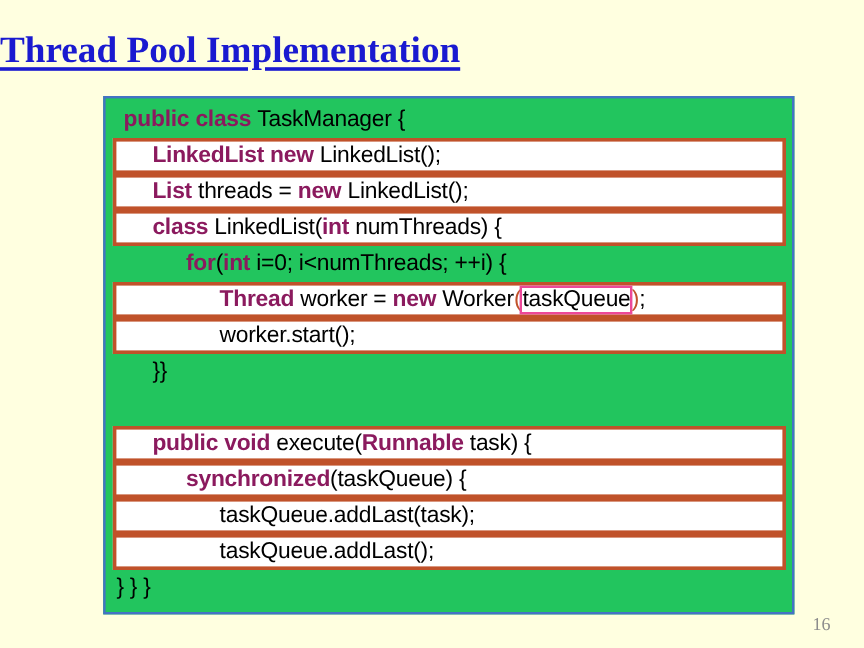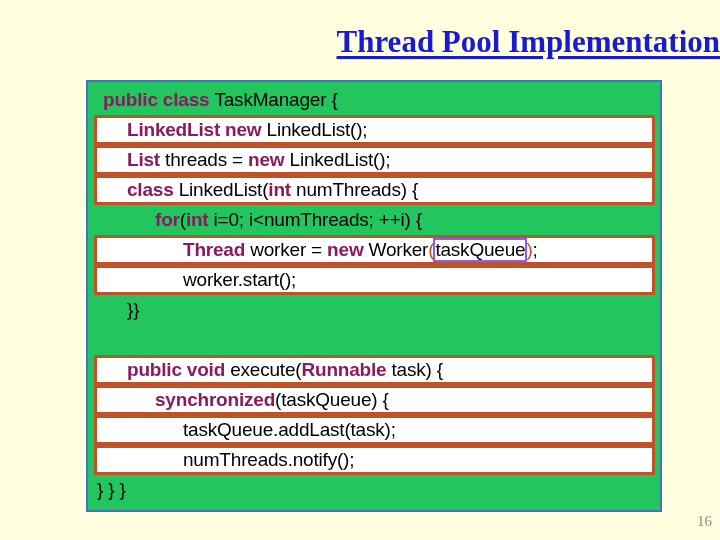--- a/index.html
+++ b/index.html
@@ -14,21 +14,21 @@
     overflow: hidden;
     position: relative;
   }
 
   
   .slide-title {
     position: absolute;
     left: 0;
     top: 24px;
     width: 720px;
-    text-align: right;
+    text-align: left;
     font-family: "Liberation Serif", serif;
     font-weight: bold;
     font-size: 31px;
     line-height: 36px;
     color: #1A1AD0;
     text-decoration: underline;
     text-underline-offset: 4px;
     letter-spacing: 0px;
     white-space: nowrap;
   }
@@ -83,34 +83,34 @@
 
   
   .kw {
     color: #8B1A5E;
     font-weight: bold;
   }
   .id {
     color: #000000;
   }
   .nested-box {
-    border: 2px solid #8b5cf6;
+    border: 2px solid #ec4899;
     padding: 0 0px;
     margin: 0 -1px;
     display: inline-block;
     line-height: 20px;
   }
   .paren-orange {
     color: #C0522A;
   }
 
   
   .page-number {
     position: absolute;
-    right: 8px;
+    right: 28px;
     bottom: 10px;
     font-family: "Liberation Serif", serif;
     font-size: 15px;
     color: #8C8C8C;
   }
 </style>
 </head>
 <body>
 
 <div class="slide-title">Thread Pool Implementation</div>
@@ -122,18 +122,18 @@
       <div class="code-line boxed"><span style="display: inline-block; width: 30px;"></span><span class="kw">List </span><span class="id">threads = </span><span class="kw">new </span><span class="id">LinkedList();</span></div>
       <div class="code-line boxed"><span style="display: inline-block; width: 30px;"></span><span class="kw">class </span><span class="id">LinkedList(</span><span class="kw">int </span><span class="id">numThreads) {</span></div>
       <div class="code-line plain"><span style="display: inline-block; width: 58px;"></span><span class="kw">for</span><span class="id">(</span><span class="kw">int </span><span class="id">i=0; i&lt;numThreads; ++i) {</span></div>
       <div class="code-line boxed"><span style="display: inline-block; width: 86px;"></span><span class="kw">Thread </span><span class="id">worker = </span><span class="kw">new </span><span class="id">Worker</span><span class="paren-orange">(</span><span class="nested-box">taskQueue</span><span class="paren-orange">)</span><span class="id">;</span></div>
       <div class="code-line boxed"><span style="display: inline-block; width: 86px;"></span><span class="id">worker.start();</span></div>
       <div class="code-line plain"><span style="display: inline-block; width: 30px;"></span><span class="id">}}</span></div>
       <div class="code-line blank"><span style="display: inline-block; width: 6px;"></span><span class="id"> </span></div>
       <div class="code-line boxed"><span style="display: inline-block; width: 30px;"></span><span class="kw">public void </span><span class="id">execute(</span><span class="kw">Runnable </span><span class="id">task) {</span></div>
       <div class="code-line boxed"><span style="display: inline-block; width: 58px;"></span><span class="kw">synchronized</span><span class="id">(taskQueue) {</span></div>
       <div class="code-line boxed"><span style="display: inline-block; width: 86px;"></span><span class="id">taskQueue.addLast(task);</span></div>
-      <div class="code-line boxed"><span style="display: inline-block; width: 86px;"></span><span class="id">numThreads.notify();</span></div>
+      <div class="code-line boxed"><span style="display: inline-block; width: 86px;"></span><span class="id">taskQueue.addLast();</span></div>
       <div class="code-line plain"><span style="display: inline-block; width: 0px;"></span><span class="id">} } }</span></div>
     </div>
 </div>
 
 <div class="page-number">16</div>
 
 </body></html>

